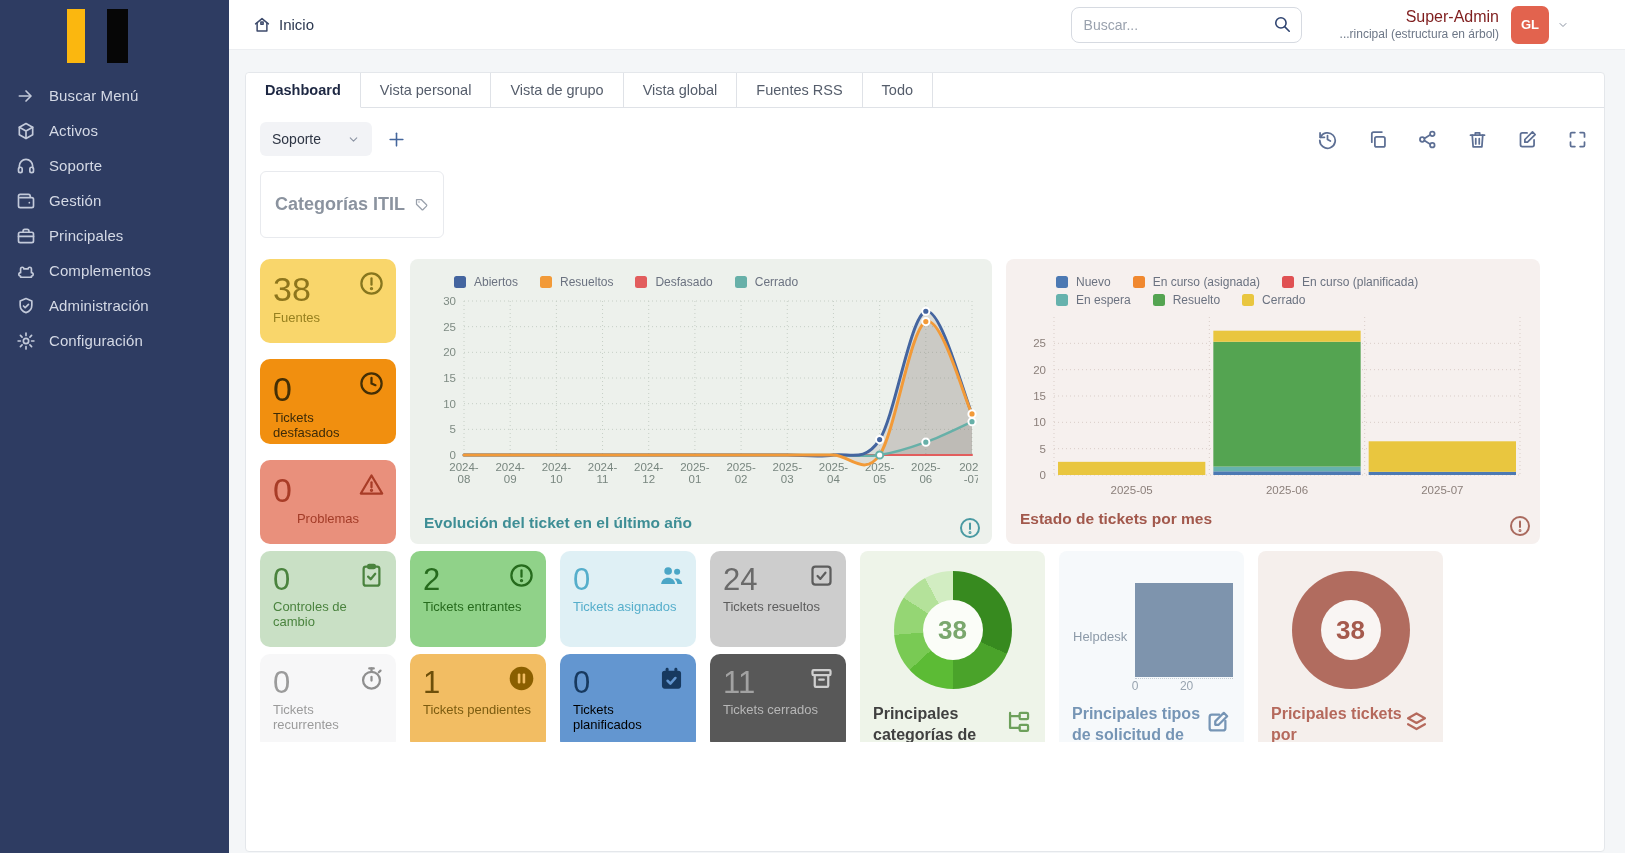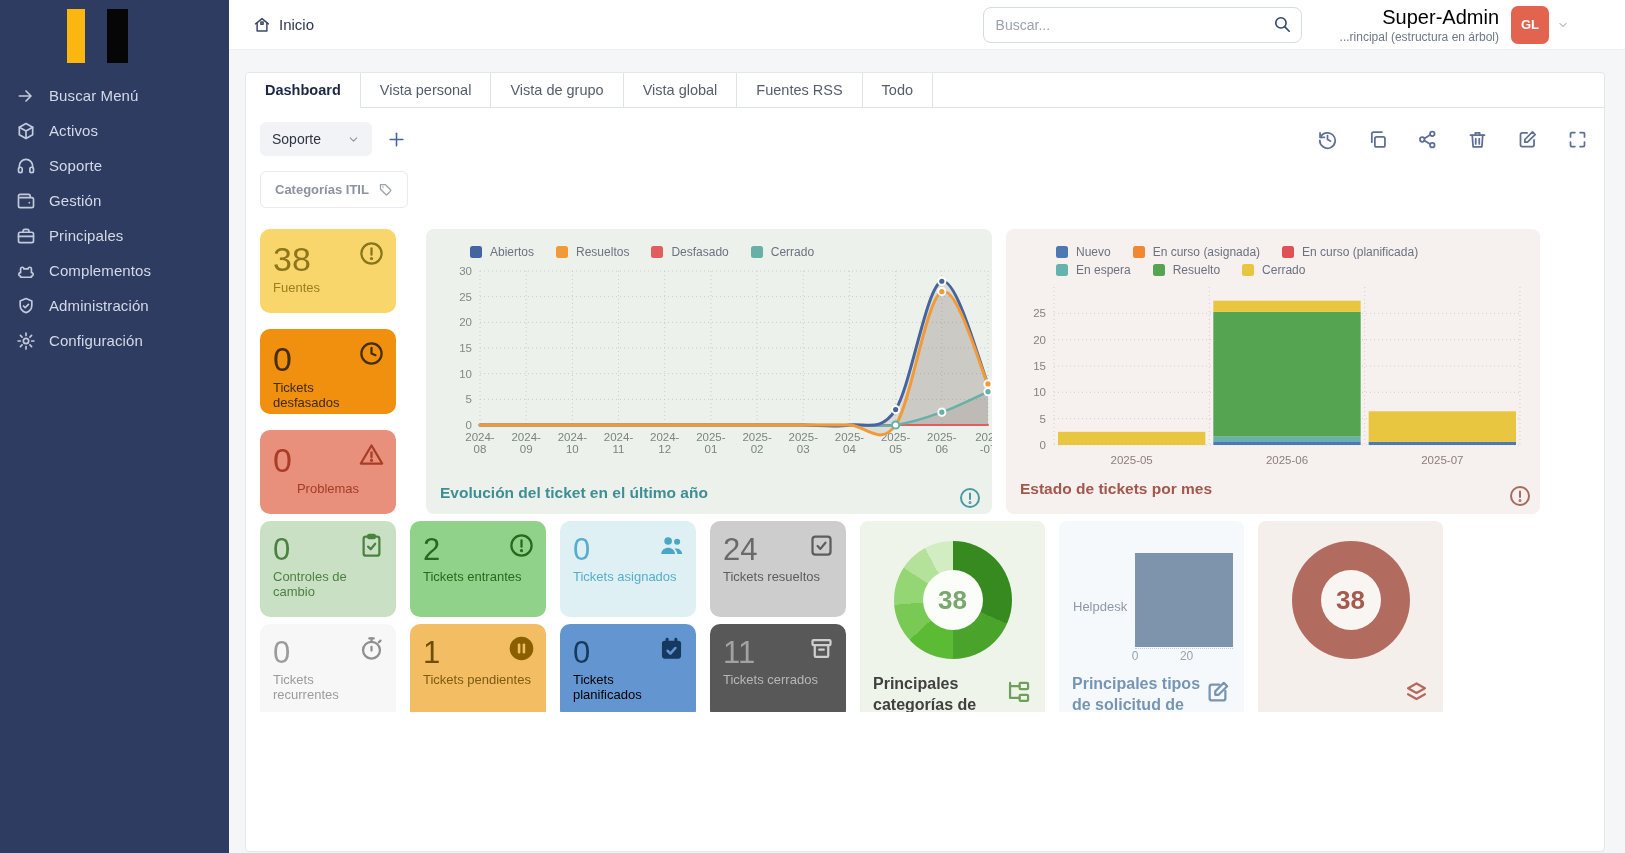--- a/index.html
+++ b/index.html
@@ -20,28 +20,28 @@
   .nav-item .nlabel { flex:1; letter-spacing:.1px; }
   .nav-item .chev { width:14px; height:14px; color:#95a0bd; }
   svg.ic { width:100%; height:100%; display:block; }
 
   
   .header { position:absolute; left:229px; right:0; top:0; height:50px; background:#fff;
             display:flex; align-items:center; padding:0 56px 0 24px; border-bottom:1px solid #eceef1; }
   .breadcrumb { display:flex; align-items:center; gap:8px; color:#2c3850; font-size:15px; }
   .breadcrumb .bicon { width:18px; height:18px; color:#3c4burg6a; color:#3d4a6b; }
   .header .spacer { flex:1; }
-  .search { position:relative; width:319px; height:36px; margin-right:38px;margin-left:8px; }
+  .search { position:relative; width:231px; height:36px; margin-right:38px;margin-left:8px; }
   .search input { width:100%; height:100%; border:1px solid #d6dae1; border-radius:8px;
                   padding:0 36px 0 12px; font-size:14px; color:#333; background:#fff;
                   font-family:"Liberation Sans", sans-serif; }
   .search input::placeholder { color:#9aa2ae; }
   .search .sicon { position:absolute; right:10px; top:8px; width:19px; height:19px; color:#2e4370; cursor:pointer; }
   .userbox { text-align:right; margin-right:12px; line-height:1.25; }
-  .user-name { font-size:20px; color:#000000; }
+  .user-name { font-size:16px; color:#7f1d1d; }
   .user-sub { font-size:12px; color:#6d7787; }
   .avatar { width:38px; height:38px; border-radius:7px; background:#e2634e; color:#fff;
             font-size:13px; font-weight:bold; display:flex; align-items:center; justify-content:center; cursor:pointer; }
   .user-chev { width:12px; height:12px; color:#8a93a2; margin-left:8px; cursor:pointer; }
 
   
   .content { position:absolute; left:229px; right:0; top:50px; bottom:0; background:#f4f6f8;
              padding:22px 20px 0 16px; }
   .panel { background:#fff; border:1px solid #e4e7eb; border-radius:4px; min-height:780px; position:relative; }
 
@@ -55,21 +55,21 @@
   .scope-select { display:flex; align-items:center; gap:26px; background:#f2f3f6; border-radius:6px;
                   padding:9px 12px; font-size:14px; color:#2e3544; cursor:pointer; }
   .scope-select .chev { width:13px; height:13px; color:#8c94a3; }
   .add-btn { width:19px; height:19px; color:#44669c; margin-left:15px; cursor:pointer; }
   .toolbar .spacer { flex:1; }
   .actions { display:flex; gap:29px; }
   .actions .act { width:21px; height:21px; color:#5d6f94; cursor:pointer; }
 
   .chip-row { margin:15px 16px 0 14px; }
   .chip { display:inline-flex; align-items:center; gap:9px; background:#fff; border:1px solid #e8eaee;
-          border-radius:6px; padding:10px 14px; font-size:13px; font-weight:bold; color:#8b939f; cursor:pointer; }
+          border-radius:6px; padding:22px 14px; font-size:18px; font-weight:bold; color:#8b939f; cursor:pointer; }
   .chip .ticon { width:15px; height:15px; color:#9aa1ac; }
 
   
   .grid-top { display:grid; grid-template-columns:136px 582px 534px; gap:14px;
               height:285px; margin:21px 0 0 14px; justify-content:start; }
   .colA { display:flex; flex-direction:column; gap:16px; }
 
   .stat { position:relative; border-radius:10px; padding:11px 13px; overflow:hidden; cursor:pointer; }
   .stat .num { font-size:31px; font-weight:normal; line-height:1.15; }
   .stat .lbl { font-size:13px; margin-top:1px; }
@@ -83,21 +83,21 @@
   .c-cambio       { background:#c9e0c5; } .c-cambio .num,.c-cambio .lbl{color:#4a833e;} .c-cambio .cicon{color:#4a833e;}
   .c-entrantes    { background:#90d289; } .c-entrantes .num,.c-entrantes .lbl{color:#266b1d;} .c-entrantes .cicon{color:#266b1d;}
   .c-asignados    { background:#dff0f5; } .c-asignados .num,.c-asignados .lbl{color:#55aecb;} .c-asignados .cicon{color:#4ba6c6;}
   .c-resueltos    { background:#cdcdcd; } .c-resueltos .num{color:#6a6a6a;} .c-resueltos .lbl{color:#5d5d5d;} .c-resueltos .cicon{color:#5d5d5d;}
   .c-recurrentes  { background:#f7f7f8; } .c-recurrentes .num,.c-recurrentes .lbl{color:#9b9b9b;} .c-recurrentes .cicon{color:#8f8f8f;}
   .c-pendientes   { background:#f2bd63; } .c-pendientes .num{color:#6d4f0a;} .c-pendientes .lbl{color:#7c5c10;} .c-pendientes .cicon{color:#8a5f00;}
   .c-planificados { background:#6396d0; } .c-planificados .num{color:#17395f;} .c-planificados .lbl{color:#000000;} .c-planificados .cicon{color:#17395f;}
   .c-cerrados     { background:#585858; } .c-cerrados .num{color:#a2a2a2;} .c-cerrados .lbl{color:#b7b7b7;} .c-cerrados .cicon{color:#cfcfcf;}
 
   .chart-card { position:relative; border-radius:8px; padding:8px 14px; overflow:hidden; }
-  .card-line { background:#edf1ec;margin-left:16px; }
+  .card-line { background:#edf1ec; }
   .card-bars { background:#f6f0ee; }
   .legend { display:flex; flex-wrap:wrap; column-gap:22px; row-gap:4px; margin:8px 0 0 30px;
             font-size:12px; color:#6b7280; }
   .legend .li { display:flex; align-items:center; gap:8px; }
   .legend .sw { width:12px; height:12px; border-radius:2.5px; }
   .chart-title { position:absolute; left:14px; bottom:12px; font-size:15.5px; font-weight:bold; }
   .card-line .chart-title { color:#3e8e95; }
   .card-bars .chart-title { color:#a2584c; bottom:16px; }
   .info-badge { position:absolute; width:24px; height:24px; }
   .card-line .info-badge { right:10px; bottom:4px; color:#4b9aa2; }
@@ -651,20 +651,21 @@
               </svg>
             </span>
         </div>
 
         <div class="mini-card card-donut-r span2">
           <div class="donut" id="donutTickets" style="background: conic-gradient(rgb(177, 108, 95) 0deg, rgb(177, 108, 95) 360deg);">
             <div class="hole">
                 <span>38</span>
               </div>
           </div>
+          <div class="mini-title">Pricipales tickets por</div>
           <span class="mini-foot-icon">
               <svg class="ic" viewBox="0 0 24 24" fill="none" stroke="currentColor" stroke-width="2" stroke-linecap="round" stroke-linejoin="round">
                 <path d="M12 4l7.5 4.2L12 12.4 4.5 8.2z"></path>
                 <path d="M4.5 13.6l7.5 4.2 7.5-4.2"></path>
               </svg>
             </span>
         </div>
 
         <div class="stat c-recurrentes" style="grid-row:2;grid-column:1;">
           <div class="num">0</div>

